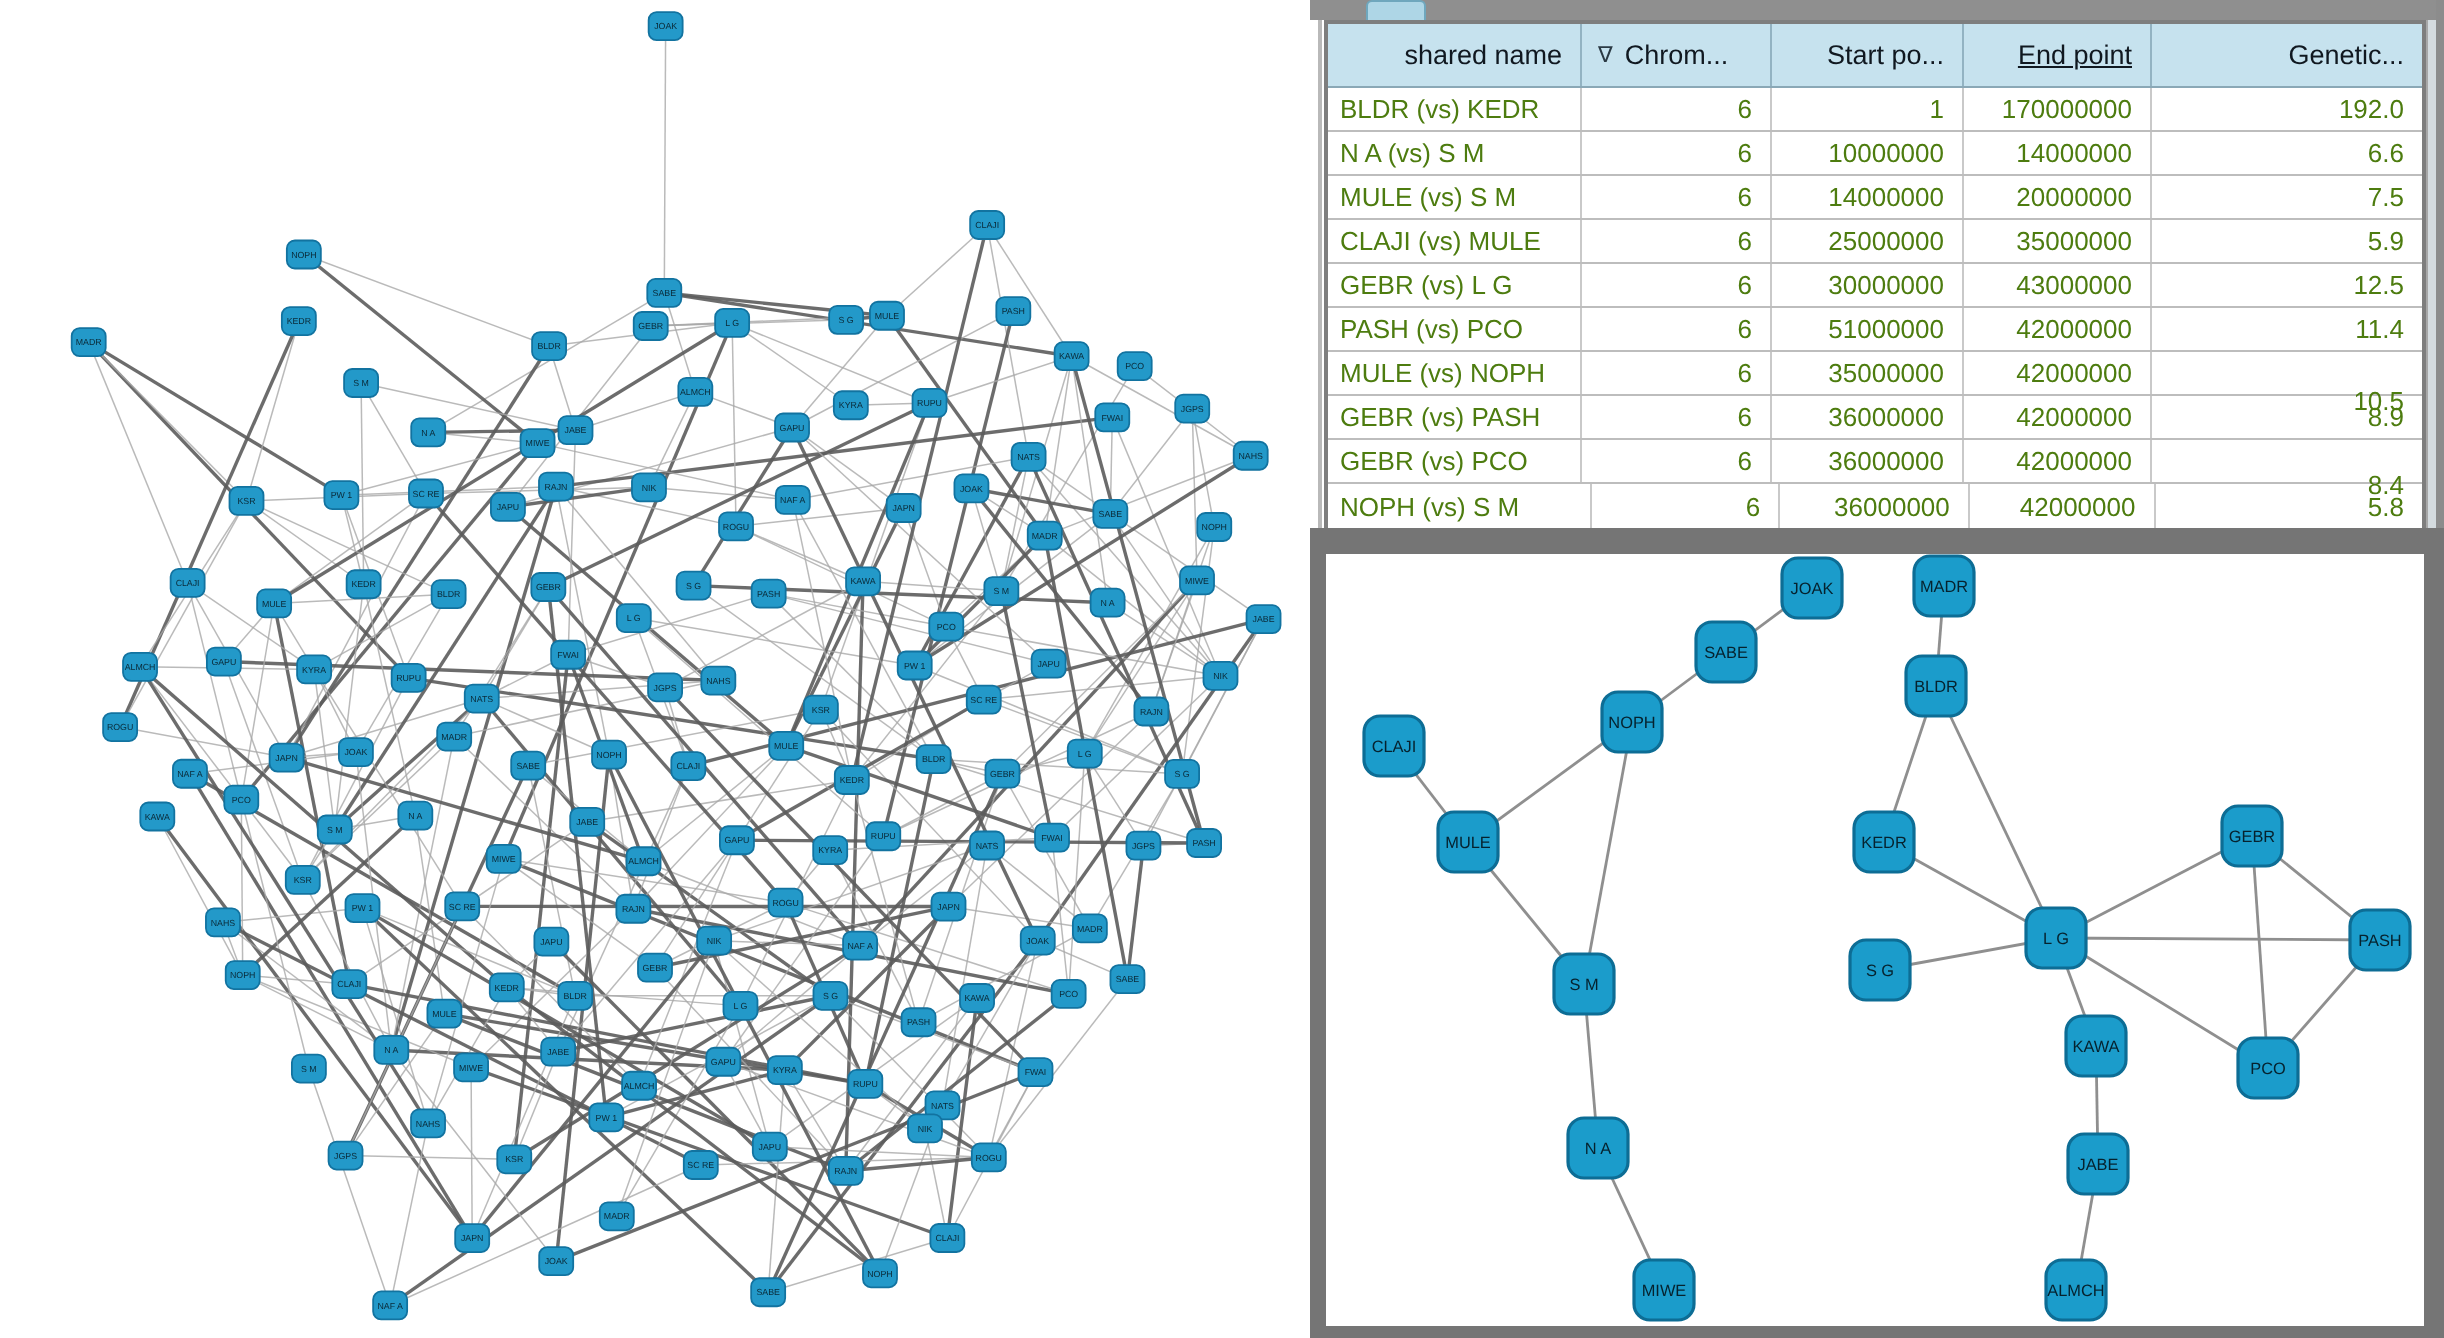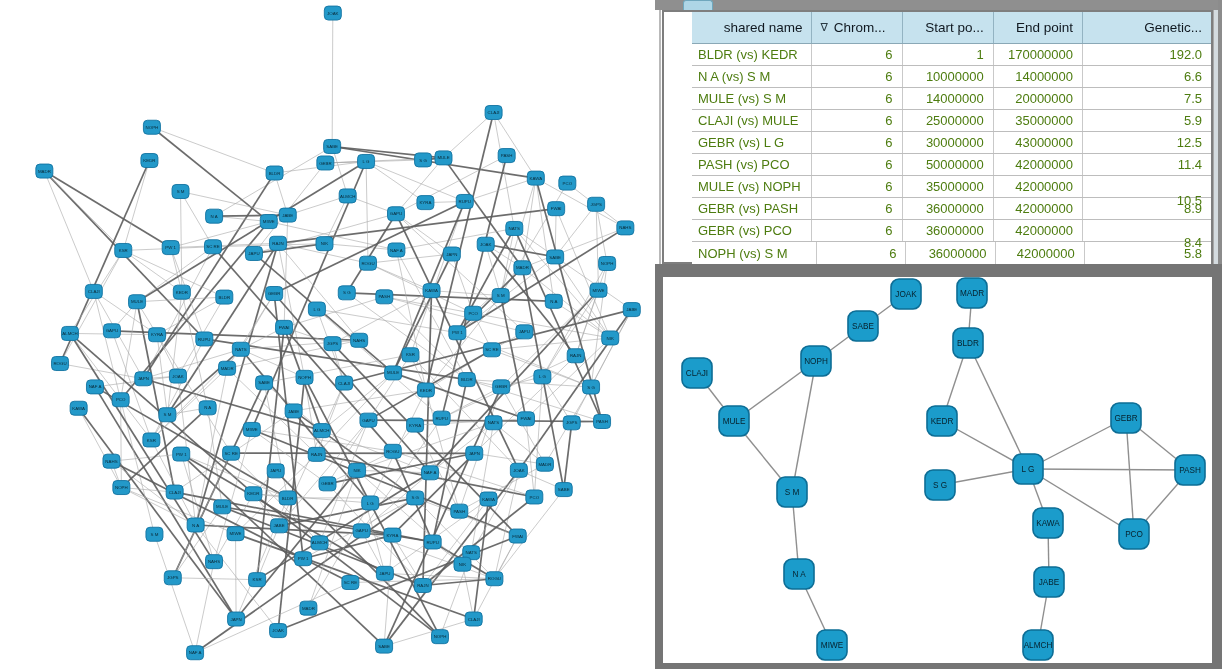--- a/index.html
+++ b/index.html
@@ -11,21 +11,21 @@
   
   .big-net{position:absolute;left:0;top:0;width:655px;height:669px;background:#ffffff;}
   
   .right-col{position:absolute;left:655px;top:0;width:567px;height:669px;}
   .top-strip{position:absolute;left:0;top:0;width:567px;height:10px;background:#8f8f8f;}
   .tab-nub{position:absolute;left:28px;top:0;width:30px;height:10px;background:#aed6e6;border:1px solid #6fa7bd;border-bottom:none;border-radius:3px 3px 0 0;}
   .splitter{position:absolute;left:4px;top:10px;width:2px;height:254px;background:#b9b9b9;}
   
   .tbl{
     position:absolute;left:7px;top:10px;width:551px;height:254px;
-    border:2px solid #7e7e7e;background:#ffffff;font-size:13px;color:#000;padding-left:28px;
+    border:2px solid #7e7e7e;background:#ffffff;font-size:13px;color:#000;
   }
   .tbl-gutter{position:absolute;left:558px;top:10px;width:5px;height:254px;background:#d4dbdf;border-left:1px solid #a7a7a7;}
   .tbl-edge{position:absolute;left:563px;top:0px;width:4px;height:264px;background:#8c8c8c;}
   .thead{display:flex;height:32px;background:#c6e2ee;border-bottom:1px solid #8aa8b6;}
   .th{
     display:flex;align-items:center;height:100%;
     border-right:1px solid #93b3c2;font-size:13.5px;color:#101820;overflow:hidden;white-space:nowrap;
   }
   .th:last-child{border-right:none;}
   .th.right{justify-content:flex-end;padding-right:9px;}
@@ -993,21 +993,21 @@
       <div class="splitter"></div>
 
       <div class="tbl">
         <div class="thead">
           <div class="th right" style="width: 127px;">shared name</div>
           <div class="th left" style="width: 95px;">
             <span class="sort-glyph">∇</span>
             <span>Chrom...</span>
           </div>
           <div class="th right" style="width: 96px;">Start po...</div>
-          <div class="th right" style="width: 94px;">End point</div>
+          <div class="th right" style="width: 94px; text-decoration: underline;">End point</div>
           <div class="th right" style="width: 135px;">Genetic...</div>
         </div>
         <div id="tbody">
             <div class="trow">
               <div class="td txt" style="width: 127px;">BLDR (vs) KEDR</div>
               <div class="td num" style="width: 95px;">6</div>
               <div class="td num" style="width: 96px;">1</div>
               <div class="td num" style="width: 94px;">170000000</div>
               <div class="td num" style="width: 135px;">192.0</div>
             </div>
@@ -1035,21 +1035,21 @@
             <div class="trow">
               <div class="td txt" style="width: 127px;">GEBR (vs) L G</div>
               <div class="td num" style="width: 95px;">6</div>
               <div class="td num" style="width: 96px;">30000000</div>
               <div class="td num" style="width: 94px;">43000000</div>
               <div class="td num" style="width: 135px;">12.5</div>
             </div>
             <div class="trow">
               <div class="td txt" style="width: 127px;">PASH (vs) PCO</div>
               <div class="td num" style="width: 95px;">6</div>
-              <div class="td num" style="width: 96px;">50000000</div>
+              <div class="td num" style="width: 96px;">51000000</div>
               <div class="td num" style="width: 94px;">42000000</div>
               <div class="td num" style="width: 135px;">11.4</div>
             </div>
             <div class="trow">
               <div class="td txt" style="width: 127px;">MULE (vs) NOPH</div>
               <div class="td num" style="width: 95px;">6</div>
               <div class="td num" style="width: 96px;">35000000</div>
               <div class="td num" style="width: 94px;">42000000</div>
               <div class="td num" style="width: 135px; margin-top: 14px;">10.5</div>
             </div>

